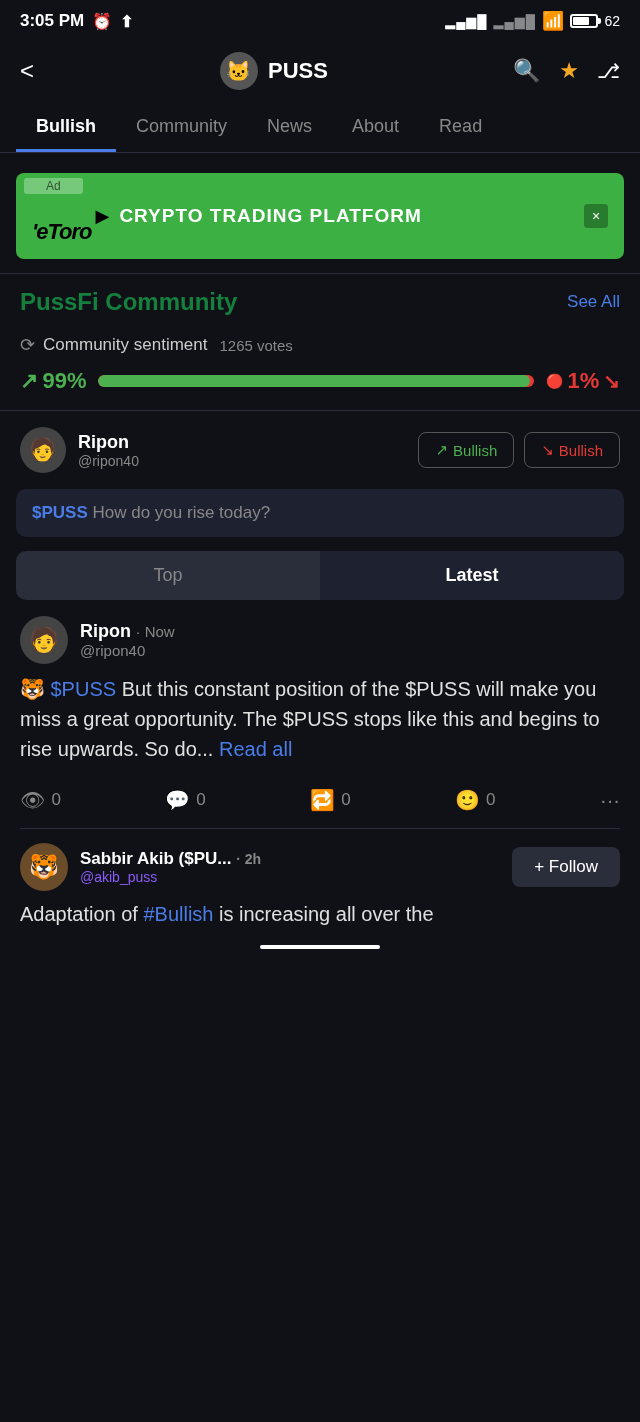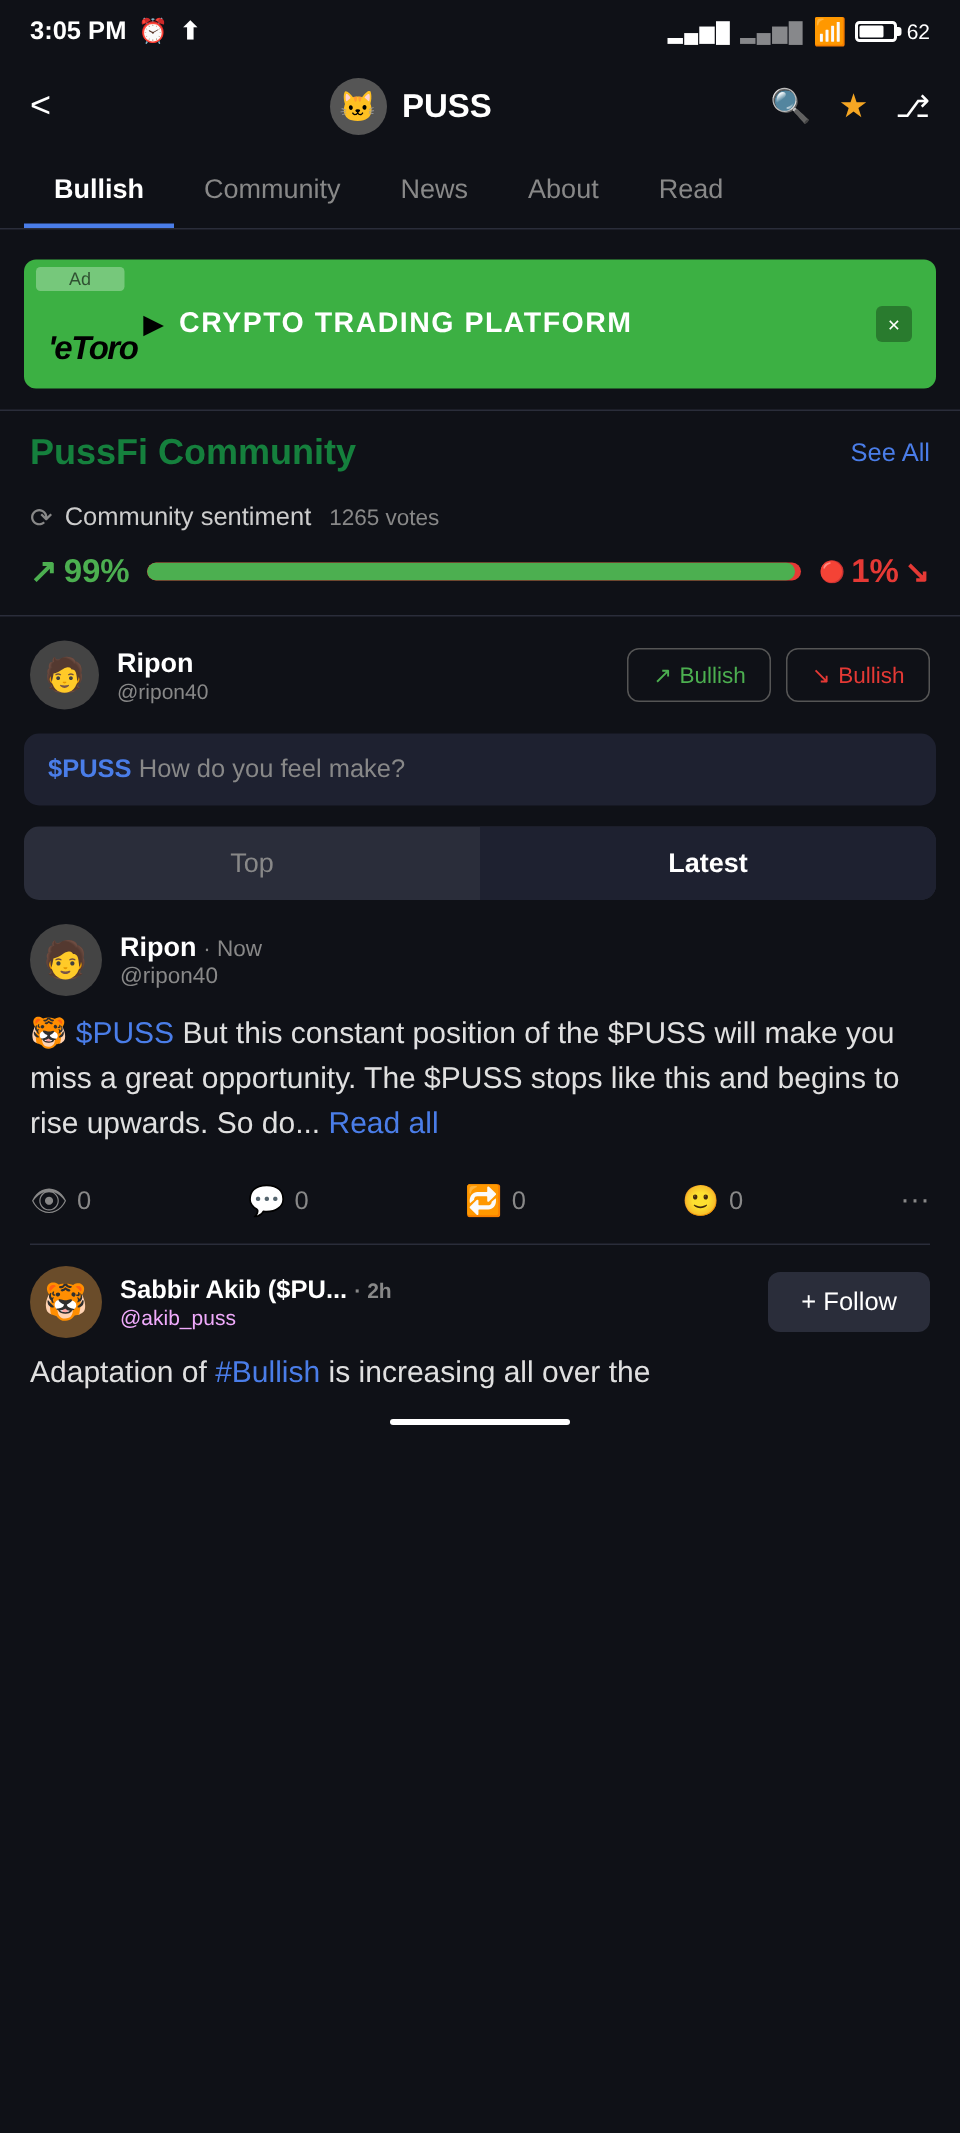--- a/index.html
+++ b/index.html
@@ -447,21 +447,21 @@
       font-size: 17px;
       font-weight: 700;
       color: #fff;
     }
     .post2-time {
       font-size: 14px;
       color: #888;
     }
     .post2-handle {
       font-size: 14px;
-      color: #f0abfc;
+      color: #8b5cf6;
     }
     .follow-btn {
       background: #2a2d3a;
       border: none;
       color: #fff;
       padding: 10px 22px;
       border-radius: 8px;
       font-size: 17px;
       cursor: pointer;
       display: flex;
@@ -598,21 +598,21 @@
     <button class="btn-sentiment btn-bearish">
       <span>↘</span>
       <span>Bullish</span>
     </button>
   </div>
 </div>
 
 <div class="post-input">
   <span class="puss-tag">$PUSS</span>
   <span style="color:#888;"> </span>
-  <span style="color:#888;">How do you feel make?</span>
+  <span style="color:#888;">How do you rise today?</span>
 </div>
 
 <div class="toggle-row">
   <div class="toggle-btn">
     <span>Top</span>
   </div>
   <div class="toggle-btn active">
     <span>Latest</span>
   </div>
 </div>

